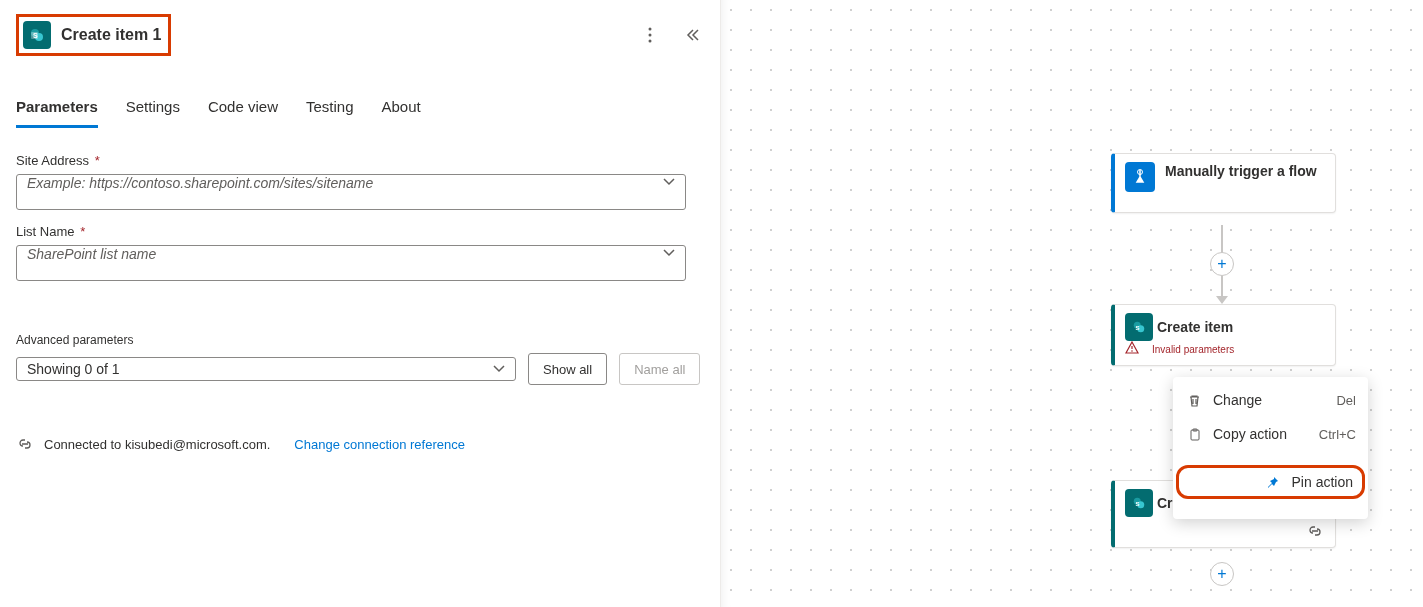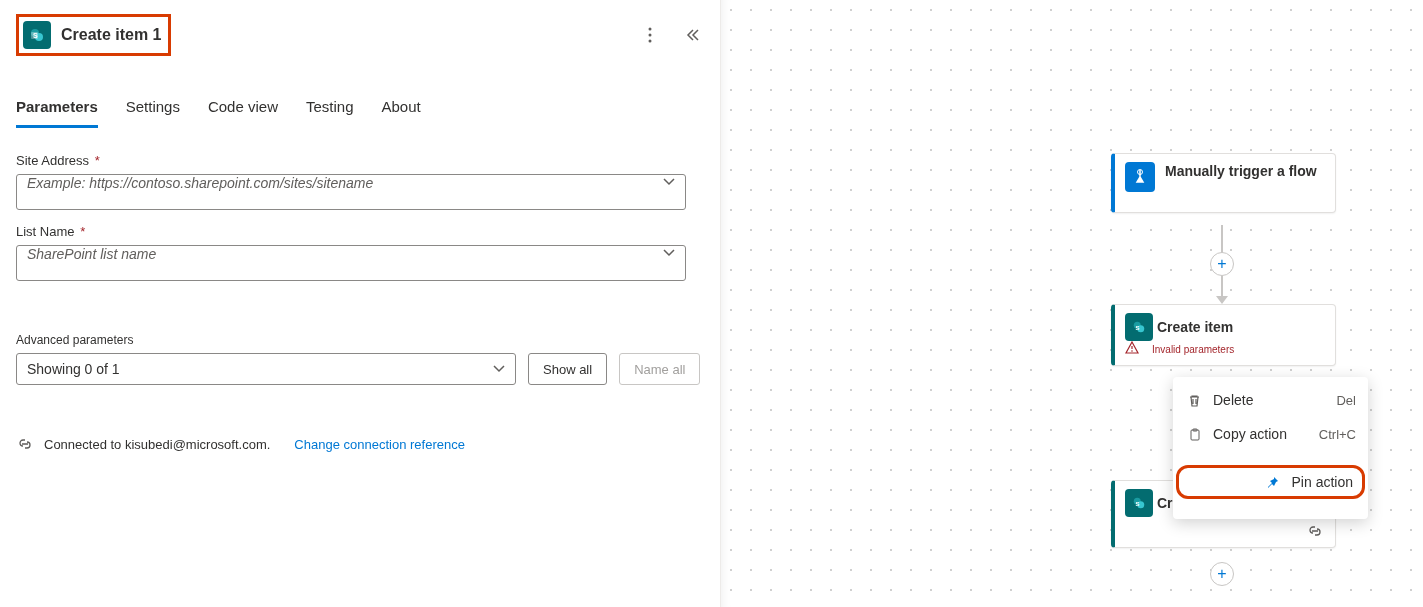--- a/index.html
+++ b/index.html
@@ -20,21 +20,21 @@
 
   .field { margin-top:24px; }
   .field-label { font-size:13px; color:#323130; margin-bottom:6px; display:block; }
   .req { color:#a4262c; margin-left:2px; }
   .dropdown { width:670px; height:36px; border:1px solid #8a8886; border-radius:3px; padding:0 10px; display:flex; align-items:flex-start; justify-content:space-between; font-size:14px; color:#605e5c; font-style:italic; cursor:pointer; }
   .dropdown.noitalic { font-style:italic; }
   .chev { font-style:normal; color:#605e5c; font-size:12px; }
 
   .adv-label { margin-top:52px; font-size:12px; color:#323130; margin-bottom:6px; }
   .adv-row { display:flex; gap:12px; align-items:center; }
-  .adv-select { width:500px; height:32px; border:1px solid #8a8886; border-radius:3px; padding:0 10px; display:flex; align-items:center; justify-content:space-between; font-size:14px; color:#323130; cursor:pointer; }
+  .adv-select { width:500px; height:24px; border:1px solid #8a8886; border-radius:3px; padding:0 10px; display:flex; align-items:center; justify-content:space-between; font-size:14px; color:#323130; cursor:pointer; }
   .btn { height:32px; padding:0 14px; font-size:13px; border:1px solid #8a8886; background:#fff; border-radius:3px; cursor:pointer; color:#323130; }
   .btn.disabled { color:#a19f9d; border-color:#c8c6c4; cursor:default; }
 
   .conn-row { margin-top:50px; display:flex; align-items:center; gap:10px; font-size:13px; color:#323130; }
   .conn-icon { width:18px; height:18px; display:flex; align-items:center; justify-content:center; }
   .link { color:#0078d4; cursor:pointer; margin-left:14px; }
 
   
   .canvas { flex:1; height:100%; position:relative; background:#fff;
     background-image:radial-gradient(#d0d0d0 1px, transparent 1px);
@@ -206,21 +206,21 @@
     </div>
   </div>
 
   <div class="context-menu">
     <div class="menu-item">
       <span class="menu-icon">
         <svg width="15" height="15" viewBox="0 0 15 15">
             <path d="M3 4 h9 M5 4 v-1 h5 v1 M4 4 l1 9 h5 l1 -9 M6 6 v5 M9 6 v5" stroke="#605e5c" stroke-width="1.2" fill="none"></path>
           </svg>
       </span>
-      <span>Delete</span>
+      <span>Change</span>
       <span class="shortcut">Del</span>
     </div>
     <div class="menu-item">
       <span class="menu-icon">
         <svg width="15" height="15" viewBox="0 0 15 15">
             <rect x="4" y="3" width="8" height="10" rx="1" stroke="#605e5c" fill="none"></rect>
             <rect x="6" y="2" width="4" height="2" rx="0.5" stroke="#605e5c" fill="none"></rect>
           </svg>
       </span>
       <span>Copy action</span>

